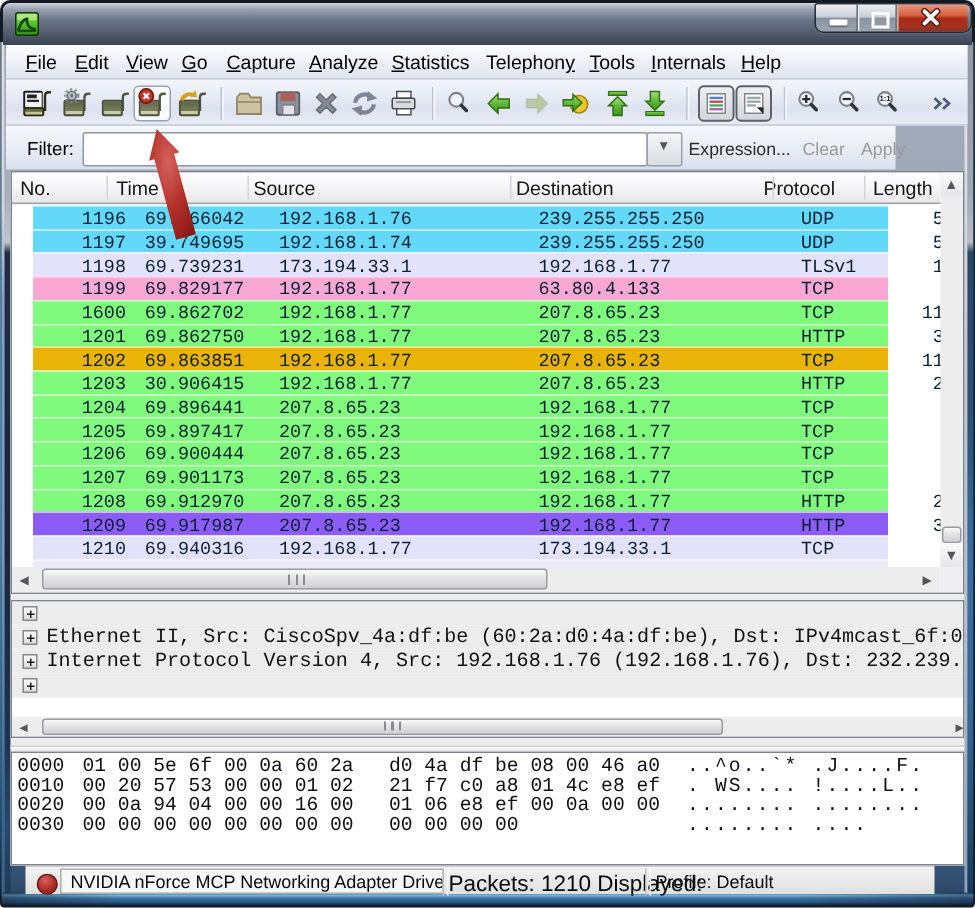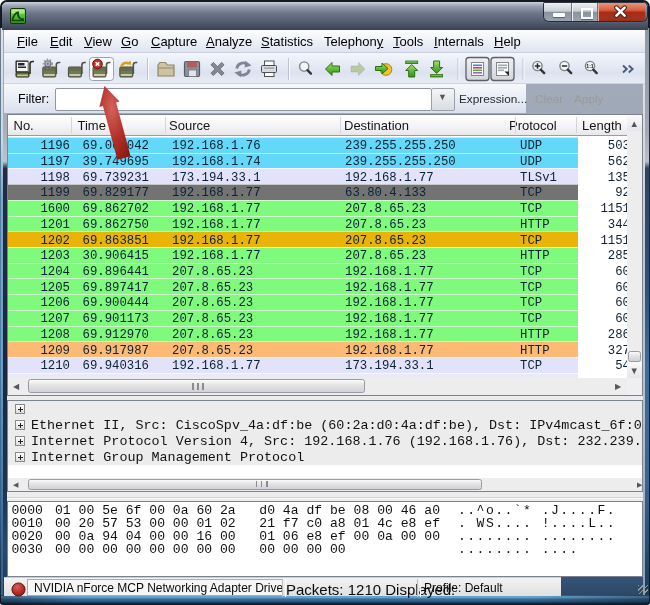--- a/index.html
+++ b/index.html
@@ -17,32 +17,32 @@
 .cap{height:100%;box-sizing:border-box}
 #cmin{width:28px;background:linear-gradient(#edf0f3 0%,#c9cfd7 45%,#8a94a1 52%,#9ba5b1 100%);border-right:1px solid #6d7682}
 #cmax{width:26px;background:linear-gradient(#edf0f3 0%,#c9cfd7 45%,#8a94a1 52%,#9ba5b1 100%);border-right:1px solid #6d7682;border-left:1px solid #f0f2f5}
 #cclose{width:47px;background:linear-gradient(#e9967e 0%,#d4603f 40%,#ab2a16 52%,#a33220 78%,#97301e 100%);border-left:1px solid #e8a795}
 
 #client{position:absolute;left:4px;top:30px;width:641px;height:564.5px}
 #lowback{position:absolute;left:3px;top:83.5px;width:636px;height:463.5px;background:#ececec}
 #menubar{position:absolute;left:0;top:0;width:641px;height:22px;background:linear-gradient(#fdfdfe,#ebeef6 60%,#dfe4f0);border-bottom:1px solid #c9cfdc}
 .mi{position:absolute;top:4px;font-size:13px;color:#000}
 #toolbar{position:absolute;left:0;top:23px;width:641px;height:30px;background:linear-gradient(#f3f6fb,#e2e7f3 50%,#dce2ef 65%,#e8ecf5);border-bottom:1px solid #cdd3e0}
-#filterbar{position:absolute;left:0;top:54px;width:522px;height:29px;background:linear-gradient(#f6f8fc,#e3e8f2 70%,#d9dfec)}
+#filterbar{position:absolute;left:0;top:54px;width:593px;height:29px;background:linear-gradient(#f6f8fc,#e3e8f2 70%,#d9dfec)}
 #fltlabel{position:absolute;left:14px;top:7.5px;font-size:12.5px;color:#000}
 #fltinput{position:absolute;left:51px;top:4px;width:375px;height:21px;background:#fff;border:1px solid #8f96a3;border-radius:2px}
 #fltcombo{position:absolute;left:427px;top:4px;width:22px;height:21px;background:linear-gradient(#f4f5f7,#d9dce1);border:1px solid #9aa0ab;border-radius:2px}
 .fbtn{position:absolute;top:8px;font-size:13px}
 
 #plist{position:absolute;left:3px;top:83.5px;width:636px;height:282px;background:#fff;border:1px solid #7c828e;box-sizing:border-box;overflow:hidden}
 #phead{position:absolute;left:0;top:0;width:618.5px;height:20.5px;background:linear-gradient(#ffffff,#f4f4f6 55%,#e8e8ec);border-bottom:1px solid #9b9ba3}
 .hcol{position:absolute;top:3px;font-size:13px;color:#151515}
 .hsep{position:absolute;top:2px;width:1px;height:16px;background:#d4d4da}
 #rows{position:absolute;left:0;top:22.5px;width:618.5px;height:242px;font-family:"Liberation Mono",monospace;font-size:12.3px;color:#0c2133}
-.prow{position:absolute;left:0;width:570px;height:15.7px;box-sizing:border-box;border-top:1.5px solid rgba(255,255,255,.6)}
+.prow{position:absolute;left:14px;width:570px;height:15.7px;box-sizing:border-box;border-top:1.5px solid rgba(255,255,255,.6)}
 .c0{position:absolute;width:62px;text-align:right;left:0}
 .c1{position:absolute;left:74.5px}.c2{position:absolute;left:164px}.c3{position:absolute;left:337px}.c4{position:absolute;left:512px}
 .c5{position:absolute;left:572px;width:50px;text-align:right}
 .rtext{position:absolute;top:1.2px;width:100%}
 
 .sb{background:#ededee}
 .thumb{background:linear-gradient(#fbfbfb,#e3e3e5 45%,#d2d2d6);border:1px solid #9a9aa2;border-radius:2.5px;box-sizing:border-box}
 .arr{color:#55555c;font-size:9px}
 
 #dpane{position:absolute;left:3px;top:369.5px;width:636px;height:92.5px;background:#fff;border:1px solid #7c828e;box-sizing:border-box;overflow:hidden}
@@ -51,21 +51,21 @@
 .expander{position:absolute;left:7px;width:8px;height:8px;background:linear-gradient(#fefefe,#dcdcdc);border:1px solid #888}
 .expander:before{content:"";position:absolute;left:1.5px;top:3.5px;width:5px;height:1px;background:#222}
 .expander:after{content:"";position:absolute;left:3.5px;top:1.5px;width:1px;height:5px;background:#222}
 
 #hpane{position:absolute;left:3px;top:470.5px;width:636px;height:76.5px;background:#fff;border:1px solid #7c828e;box-sizing:border-box;overflow:hidden}
 .hxrow{position:absolute;left:0;width:100%;font-family:"Liberation Mono",monospace;font-size:13.1px;color:#111;white-space:pre}
 .hxo{position:absolute;left:3.5px}
 .hxb{position:absolute;left:47px}
 .hxa{position:absolute;left:450px;letter-spacing:1.44px}
 
-#status{position:absolute;left:0;top:547px;width:557px;height:17.5px;background:linear-gradient(#f3f3f3,#e0e0e0);border-top:1px solid #cfcfcf}
+#status{position:absolute;left:13px;top:547px;width:606px;height:17.5px;background:linear-gradient(#f3f3f3,#e0e0e0);border-top:1px solid #cfcfcf}
 #stbox{position:absolute;left:23px;top:1px;width:254px;height:15px;background:#f6f6f6;border:1px solid #adadad}
 .sttxt{font-size:12px;color:#0a0a0a;white-space:nowrap}
 .stsep{position:absolute;top:1px;width:2px;height:18px;border-left:1px solid #bdbdbd;border-right:1px solid #fafafa}
 </style></head>
 <body>
 <div id="win">
 <div id="frame"></div>
 <div class="abs" style="left:0;top:28px;width:1.4px;height:568px;background:linear-gradient(#6e7887 0%,#55809f 25%,#4f82ac 55%,#2f5f8e 85%,#12263c 100%)"></div>
 <div class="abs" style="left:1.4px;top:28px;width:1.4px;height:568px;background:linear-gradient(#dde2e9 0%,#cfd6de 20%,#7fa6c4 30%,#6f9cc0 60%,#3a648c 92%)"></div>
 <div class="abs" style="left:2.8px;top:28px;width:4.7px;height:568px;background:linear-gradient(#99a2b0 0%,#a9afba 18%,#bfc4cb 23.5%,#212d45 24.7%,#1b2740 60%,#1e3450 82%,#27496e 92%,#1e3a58 100%)"></div>
@@ -169,21 +169,21 @@
           <div class="prow" style="top:31.44px;background:#e2e2fb">
             <span class="rtext">
               <span class="c0">1198</span>
               <span class="c1">69.739231</span>
               <span class="c2">173.194.33.1</span>
               <span class="c3">192.168.1.77</span>
               <span class="c4">TLSv1</span>
               <span class="c5">135</span>
             </span>
           </div>
-          <div class="prow" style="top:47.16px;background:#737373">
+          <div class="prow" style="top:47.16px;background:#f9a8d4">
             <span class="rtext">
               <span class="c0">1199</span>
               <span class="c1">69.829177</span>
               <span class="c2">192.168.1.77</span>
               <span class="c3">63.80.4.133</span>
               <span class="c4">TCP</span>
               <span class="c5">92</span>
             </span>
           </div>
           <div class="prow" style="top:62.88px;background:#80fa7c">
@@ -269,21 +269,21 @@
           <div class="prow" style="top:188.64px;background:#80fa7c">
             <span class="rtext">
               <span class="c0">1208</span>
               <span class="c1">69.912970</span>
               <span class="c2">207.8.65.23</span>
               <span class="c3">192.168.1.77</span>
               <span class="c4">HTTP</span>
               <span class="c5">286</span>
             </span>
           </div>
-          <div class="prow" style="top:204.36px;background:#fdba74">
+          <div class="prow" style="top:204.36px;background:#8b5cf6">
             <span class="rtext">
               <span class="c0">1209</span>
               <span class="c1">69.917987</span>
               <span class="c2">207.8.65.23</span>
               <span class="c3">192.168.1.77</span>
               <span class="c4">HTTP</span>
               <span class="c5">327</span>
             </span>
           </div>
           <div class="prow" style="top:220.08px;background:#e2e2fb">
@@ -315,21 +315,20 @@
     <div class="drow" style="top:0px"></div>
     <div class="drow" style="top:16px"></div>
     <div class="drow" style="top:32px"></div>
     <div class="drow" style="top:48px"></div>
     <div class="expander" style="top:3.5px"></div>
     <div class="expander" style="top:19.5px"></div>
     <div class="expander" style="top:35.5px"></div>
     <div class="expander" style="top:51.5px"></div>
     <div class="dtxt" style="top:17.5px">Ethernet II, Src: CiscoSpv_4a:df:be (60:2a:d0:4a:df:be), Dst: IPv4mcast_6f:00:0a (01:00:5e:6f:00:0a)</div>
     <div class="dtxt" style="top:33.5px">Internet Protocol Version 4, Src: 192.168.1.76 (192.168.1.76), Dst: 232.239.0.10 (232.239.0.10)</div>
-    <div class="dtxt" style="top:49.5px">Internet Group Management Protocol</div>
     <div class="sb abs" style="left:0;top:77.5px;width:634px;height:13px"></div>
     <div class="abs arr" style="left:5px;top:80px;font-size:7px">◀</div>
     <div class="abs arr" style="left:629px;top:80px;font-size:7px">▶</div>
     <div class="thumb abs" style="left:20px;top:78.5px;width:454px;height:11px"></div>
     <div class="abs" style="left:248px;top:80.5px;width:13px;height:6px;background:repeating-linear-gradient(90deg,#8a8a90 0,#8a8a90 1.5px,transparent 1.5px,transparent 5px)"></div>
   </div>
   <div id="hpane">
     <div class="hxrow" style="top:1.5px"><span class="hxo">0000</span><span class="hxb">01 00 5e 6f 00 0a 60 2a   d0 4a df be 08 00 46 a0</span><span class="hxa">..^o..`* .J....F.</span></div>
     <div class="hxrow" style="top:14.6px"><span class="hxo">0010</span><span class="hxb">00 20 57 53 00 00 01 02   21 f7 c0 a8 01 4c e8 ef</span><span class="hxa">. WS.... !....L..</span></div>
     <div class="hxrow" style="top:27.7px"><span class="hxo">0020</span><span class="hxb">00 0a 94 04 00 00 16 00   01 06 e8 ef 00 0a 00 00</span><span class="hxa">........ ........</span></div>

